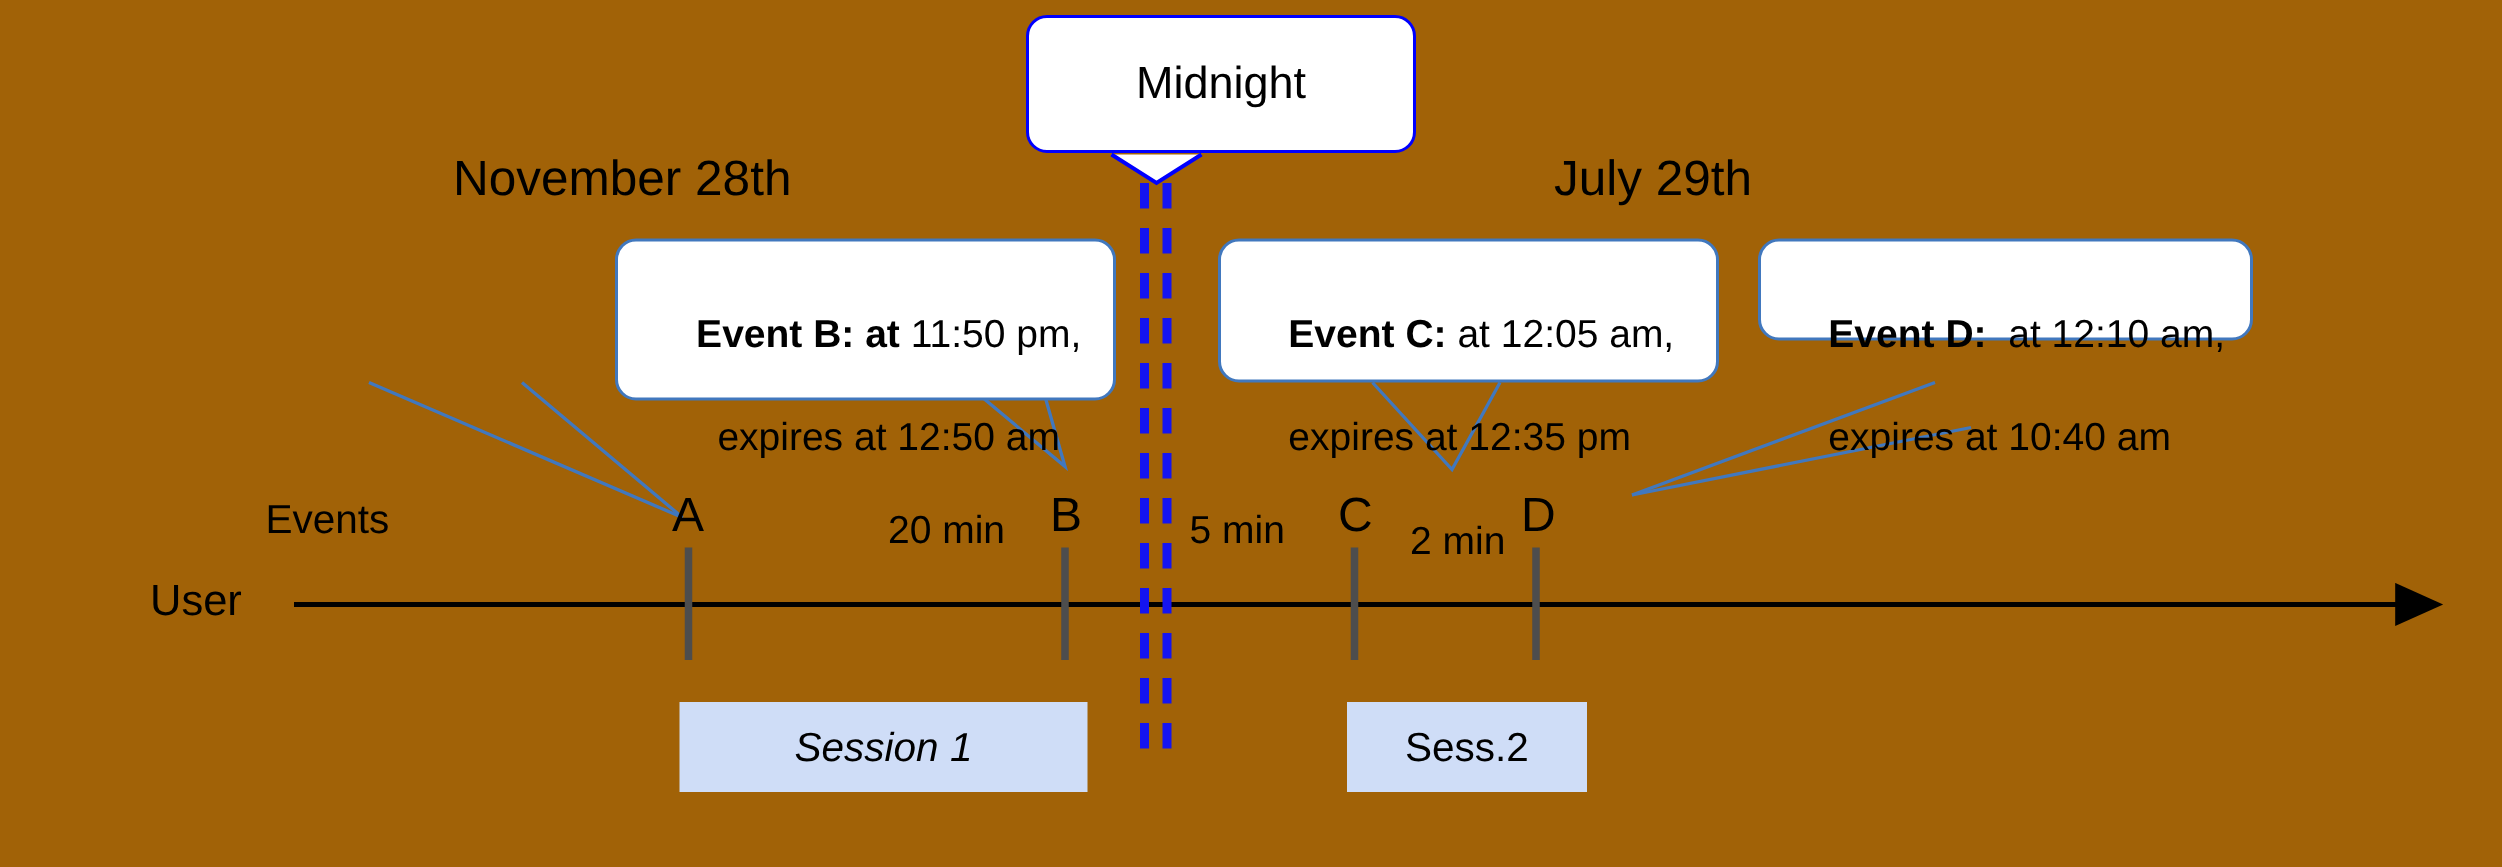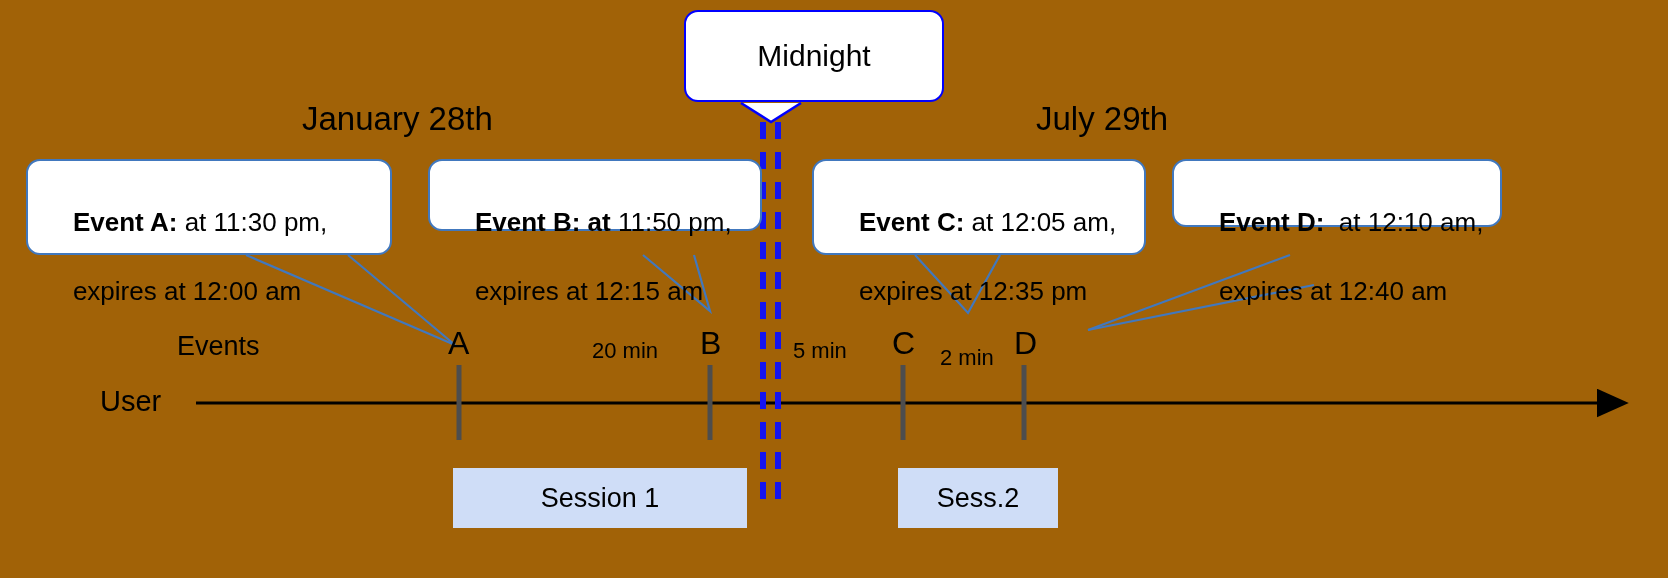--- a/index.html
+++ b/index.html
@@ -58,21 +58,21 @@
   .lbl {
     position: absolute;
     color: #000000;
     white-space: nowrap;
     z-index: 3;
   }
   .date-lbl { font-size: 33px; }
   .axis-lbl { font-size: 29px; }
   .row-lbl  { font-size: 27px; }
   .evt-lbl  { font-size: 32px; }
-  .dur-lbl  { font-size: 22px; text-align: center; }
+  .dur-lbl  { font-size: 26px; text-align: center; }
 
   
   .session {
     position: absolute;
     background: #cfddf7;
     display: flex;
     align-items: center;
     justify-content: center;
     font-size: 27px;
     color: #000000;
@@ -111,55 +111,51 @@
     <path d="M 915,255 L 968,313 L 1000,255" fill="none" stroke="#4178be" stroke-width="2.2"></path>
 
     <path d="M 1290,255 L 1088,330" fill="none" stroke="#4178be" stroke-width="2.2"></path>
     <path d="M 1314,285 L 1088,330" fill="none" stroke="#4178be" stroke-width="2.2"></path>
   </svg>
 
   <div class="midnight-box" style="left:684px; top:10px; width:260px; height:92px;">
     <span>Midnight</span>
   </div>
 
-  <div class="lbl date-lbl" style="left:302px; top:100px;">January 28th</div>
+  <div class="lbl date-lbl" style="left:302px; top:100px;">November 28th</div>
   <div class="lbl date-lbl" style="left:1036px; top:100px;">July 29th</div>
 
-  <div class="callout" style="left:26px; top:159px; width:366px; height:96px;">
-    <b>Event A:</b><span> at 11:30 pm,</span><br>
-    <span>expires at 12:00 am</span>
-  </div>
 
-  <div class="callout" style="left:428px; top:159px; width:334px; height:72px;">
+  <div class="callout" style="left:410px; top:159px; width:334px; height:108px;text-align:center;">
     <b>Event B: at</b><span> 11:50 pm,</span><br>
-    <span>expires at 12:15 am</span>
+    <span>expires at 12:50 am</span>
   </div>
 
   <div class="callout" style="left:812px; top:159px; width:334px; height:96px;">
     <b>Event C:</b><span> at 12:05 am,</span><br>
     <span>expires at 12:35 pm</span>
   </div>
 
   <div class="callout" style="left:1172px; top:159px; width:330px; height:68px;">
     <b>Event D:</b><span>  at 12:10 am,</span><br>
-    <span>expires at 12:40 am</span>
+    <span>expires at 10:40 am</span>
   </div>
 
   <div class="lbl row-lbl" style="left:177px; top:331px;">Events</div>
   <div class="lbl axis-lbl" style="left:100px; top:385px;">User</div>
 
   <div class="lbl evt-lbl" style="left:448px; top:325px;">A</div>
   <div class="lbl evt-lbl" style="left:700px; top:325px;">B</div>
   <div class="lbl evt-lbl" style="left:892px; top:325px;">C</div>
   <div class="lbl evt-lbl" style="left:1014px; top:325px;">D</div>
 
   <div class="lbl dur-lbl" style="left:592px; top:338px;">20 min</div>
   <div class="lbl dur-lbl" style="left:793px; top:338px;">5 min</div>
   <div class="lbl dur-lbl" style="left:940px; top:345px;">2 min</div>
 
-  <div class="session" style="left:453px; top:468px; width:294px; height:60px;">
+  <div class="session" style="left:453px; top:468px; width:272px; height:60px;font-style:italic;">
     <span>Session 1</span>
   </div>
   <div class="session" style="left:898px; top:468px; width:160px; height:60px;">
     <span>Sess.2</span>
   </div>
 
 </div>
 
 </body></html>

